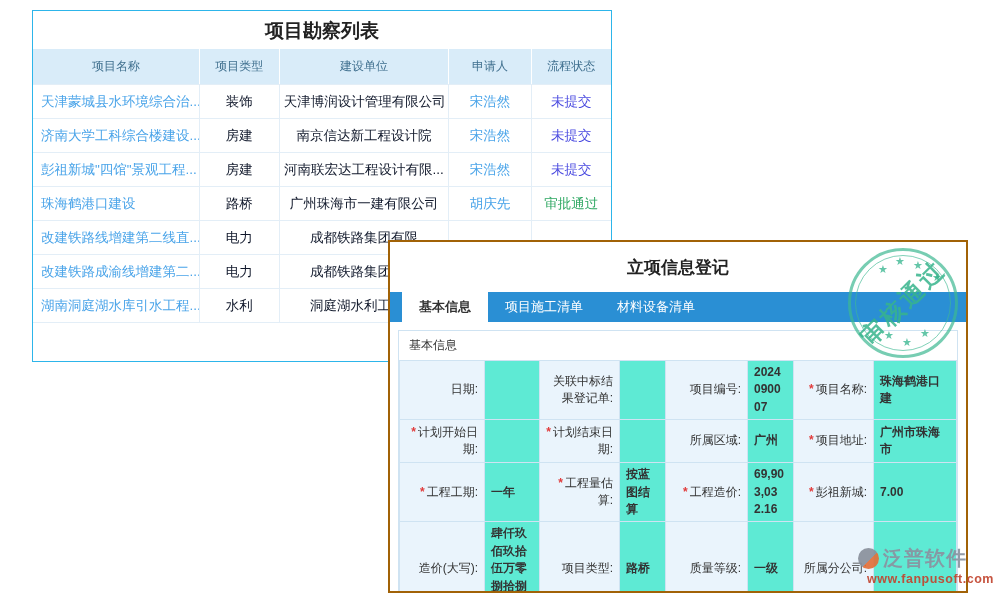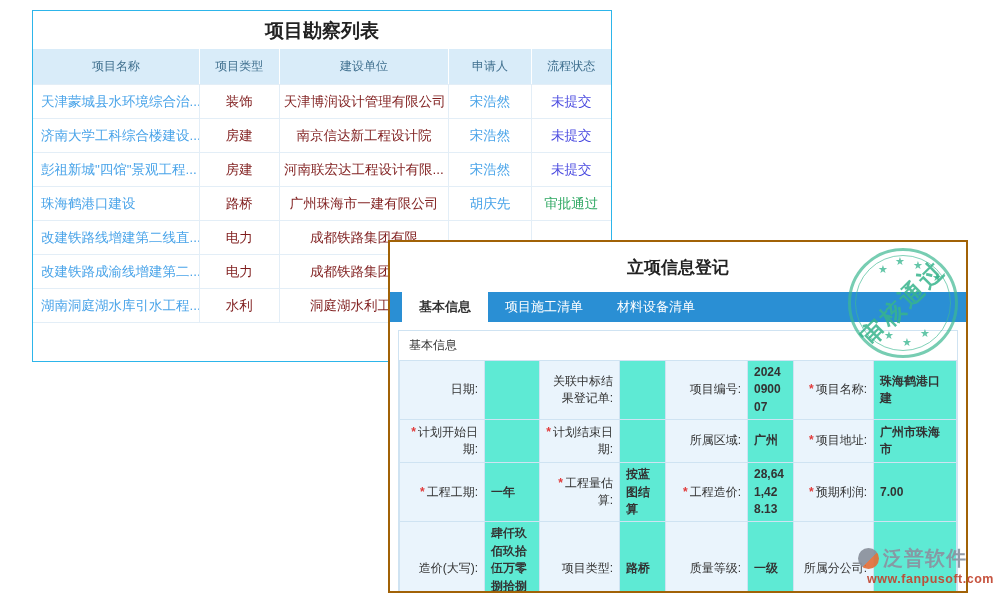--- a/index.html
+++ b/index.html
@@ -15,21 +15,21 @@
   }
   .lw-title{height:38px;line-height:40px;text-align:center;
     font-size:19px;font-weight:bold;color:#222;}
   .lw-table{width:100%;border-collapse:collapse;table-layout:fixed;}
   .lw-table th{
     background:#d9ecf9;color:#40708f;font-weight:normal;font-size:12px;
     height:33px;border-left:1px solid #ffffff;border-bottom:1px solid #e3eef7;
   }
   .lw-table th:first-child{border-left:none;}
   .lw-table td{
-    height:34px;font-size:13.5px;color:#7f1d1d;text-align:center;
+    height:34px;font-size:13.5px;color:#0f172a;text-align:center;
     border-left:1px solid #e3eef7;border-bottom:1px solid #e3eef7;
     white-space:nowrap;overflow:hidden;padding:0 4px;box-sizing:border-box;
   }
   .lw-table td:first-child{border-left:none;margin-left:16px;}
   td.c-name{text-align:left;padding-left:8px;color:#4aa4e9;cursor:pointer;}
   td.c-appl{color:#4aa4e9;}
   td.c-status{color:#4b4be0;}
   tr.approved td.c-status{color:#2fa863;}
   tr.approved td.c-appl{color:#4aa4e9;}
 
@@ -212,22 +212,22 @@
         <td class="val">广州</td>
         <td class="lbl"><span class="star">*</span><span>项目地址:</span></td>
         <td class="val">广州市珠海市</td>
       </tr>
       <tr class="fr3">
         <td class="lbl"><span class="star">*</span><span>工程工期:</span></td>
         <td class="val">一年</td>
         <td class="lbl"><span class="star">*</span><span>工程量估算:</span></td>
         <td class="val">按蓝图结算</td>
         <td class="lbl"><span class="star">*</span><span>工程造价:</span></td>
-        <td class="val">28,641,428.13</td>
-        <td class="lbl"><span class="star">*</span><span>预期利润:</span></td>
+        <td class="val">69,903,032.16</td>
+        <td class="lbl"><span class="star">*</span><span>彭祖新城:</span></td>
         <td class="val">7.00</td>
       </tr>
       <tr class="fr4">
         <td class="lbl"><span class="star"></span><span>造价(大写):</span></td>
         <td class="val">肆仟玖佰玖拾伍万零捌拾捌元整</td>
         <td class="lbl"><span class="star"></span><span>项目类型:</span></td>
         <td class="val">路桥</td>
         <td class="lbl"><span class="star"></span><span>质量等级:</span></td>
         <td class="val">一级</td>
         <td class="lbl"><span class="star"></span><span>所属分公司:</span></td>

